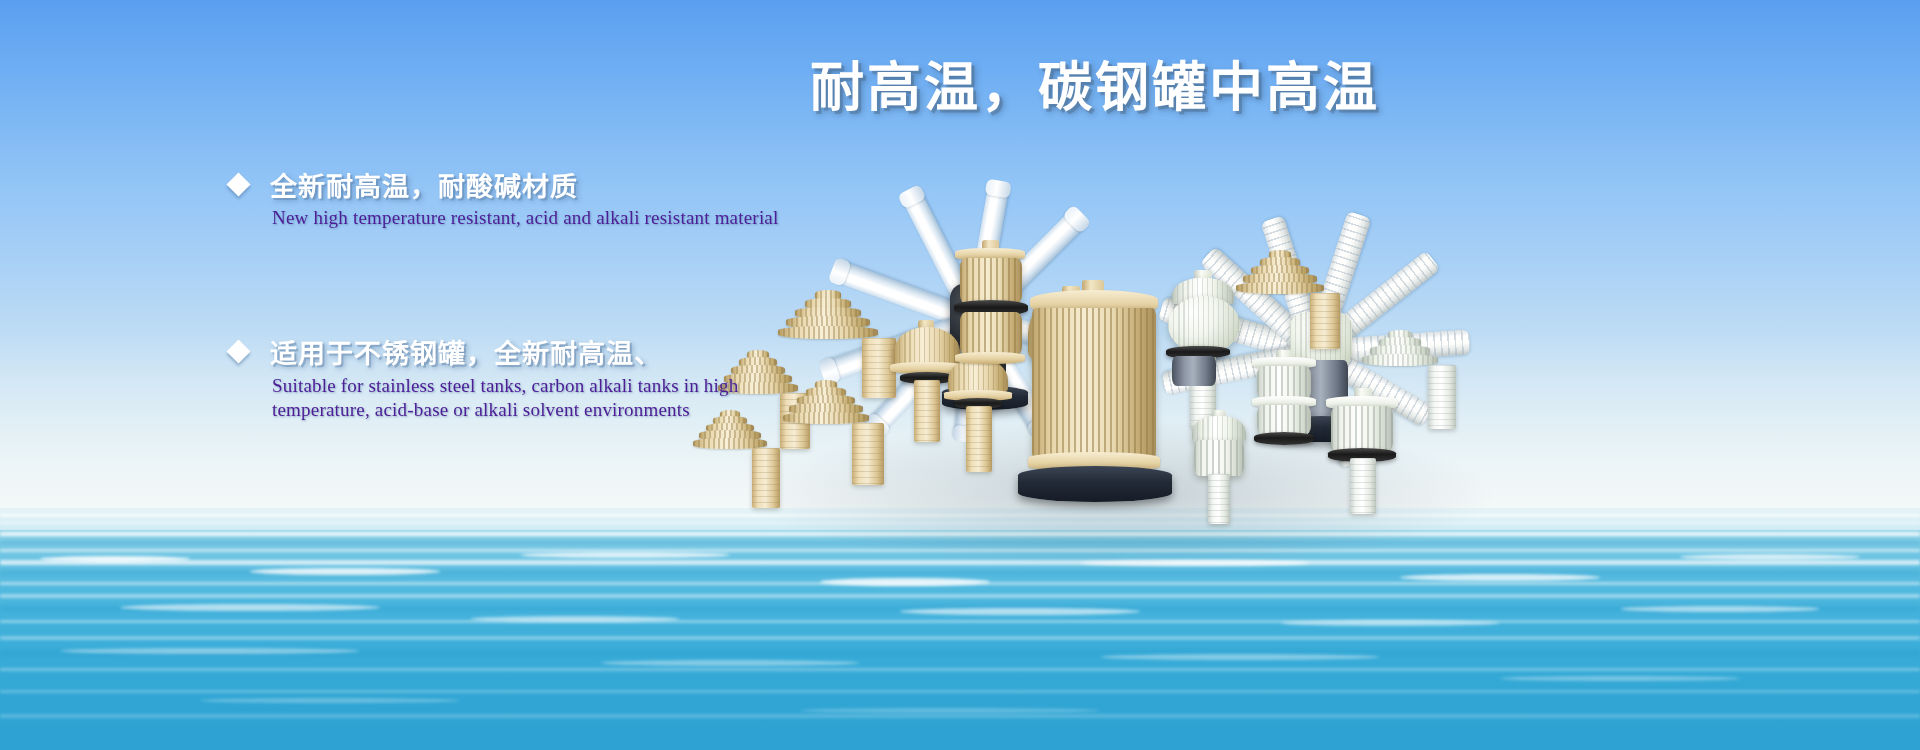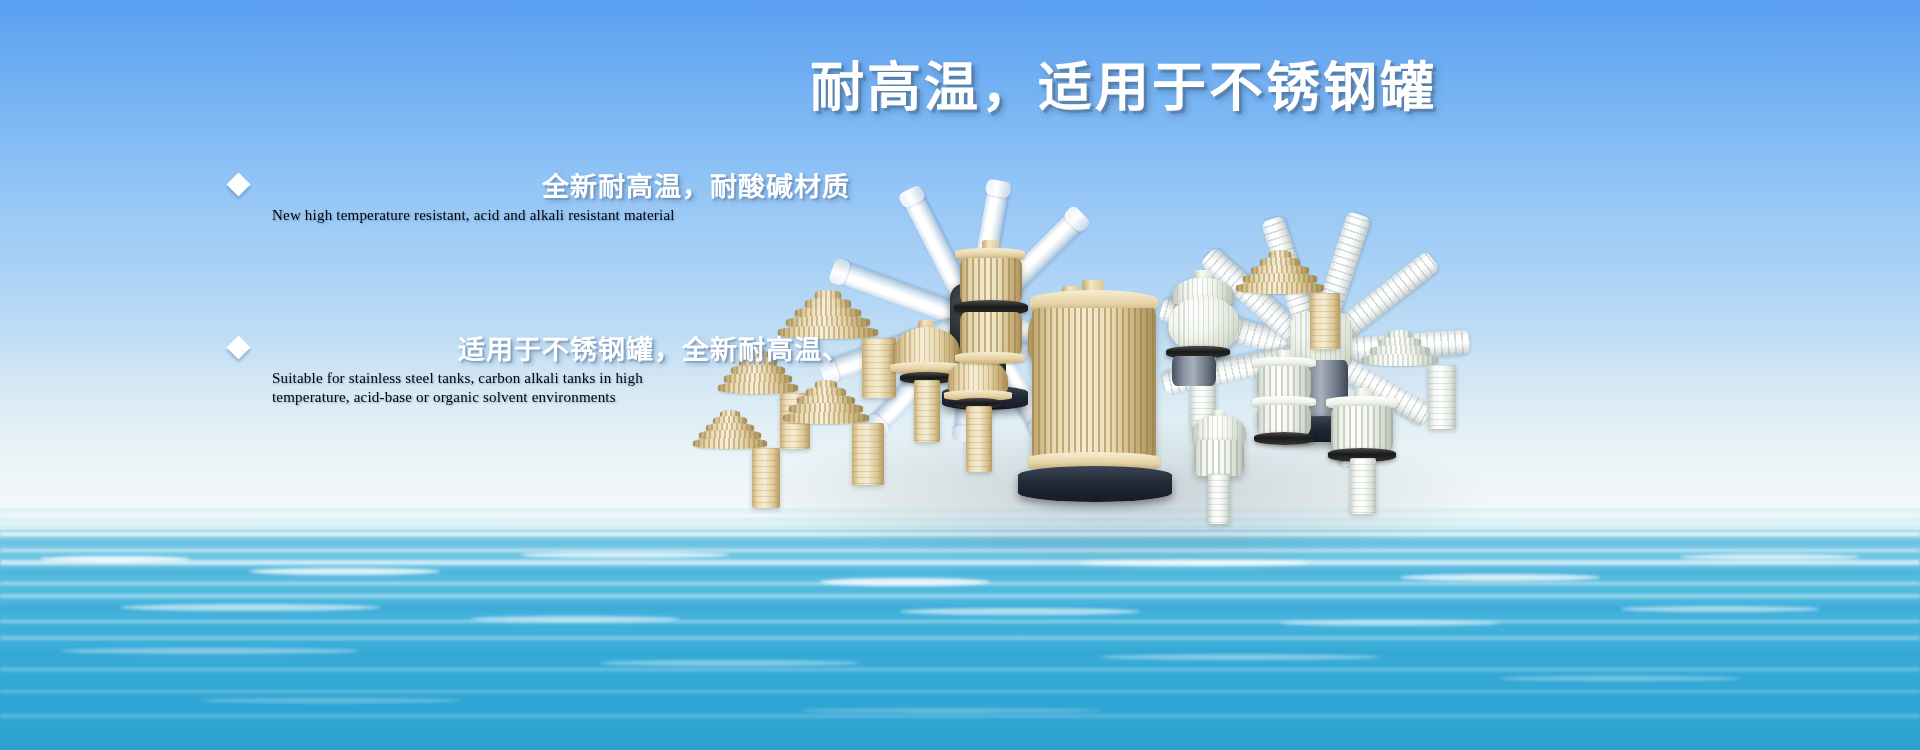--- a/index.html
+++ b/index.html
@@ -70,26 +70,25 @@
     position:absolute;left:0;top:8px;width:17px;height:17px;
     background:#ffffff;transform:rotate(45deg);
     box-shadow:2px 2px 3px rgba(70,110,155,.45);
   }
   .cn{
     margin-left:40px;
     font-family:"DejaVu Sans","Liberation Sans",sans-serif;
     font-weight:bold;font-size:27px;color:#ffffff;letter-spacing:1px;
     line-height:1.38;
     text-shadow:2px 2px 0 rgba(95,130,170,.45), 3px 3px 5px rgba(60,95,140,.4);
-    text-align:right;
   }
   .en{
     margin-left:42px;margin-top:1px;
     font-family:"Liberation Serif","DejaVu Serif",serif;
-    font-size:15px;color:#000000;line-height:1.22;letter-spacing:.2px;
+    font-size:19px;color:#4c1d95;line-height:1.22;letter-spacing:.2px;
     text-shadow:1px 1px 2px rgba(70,110,155,.5);
   }
 
   
   .products{position:absolute;left:700px;top:120px;width:800px;height:420px;}
   .pw{position:absolute;} 
 
   
   .hub{position:absolute;border-radius:22%;}
   .spoke{
@@ -403,32 +402,32 @@
       <div class="stem" style="left:30px;top:43px;width:30px;height:56px;"></div>
     </div>
 
     <div class="pw" style="left:466px;top:226px;">
       <div class="gasket" style="left:0;top:0;width:56px;height:13px;"></div>
       <div class="darkcyl" style="left:6px;top:10px;width:44px;height:30px;"></div>
     </div>
 
   </div>
 
-  <div class="headline">耐高温，适用于不锈钢罐</div>
+  <div class="headline">耐高温，碳钢罐中高温</div>
 
   <div class="bullets">
 
     <div class="bullet">
       <span class="dia"></span>
       <div class="cn">全新耐高温，耐酸碱材质</div>
       <div class="en">New high temperature resistant, acid and alkali resistant material</div>
     </div>
 
     <div class="bullet">
       <span class="dia"></span>
       <div class="cn">适用于不锈钢罐，全新耐高温、</div>
       <div class="en">Suitable for stainless steel tanks, carbon alkali tanks in high</div>
-      <div class="en">temperature, acid-base or organic solvent environments</div>
+      <div class="en">temperature, acid-base or alkali solvent environments</div>
     </div>
 
   </div>
 
 </div>
 
 </body></html>

